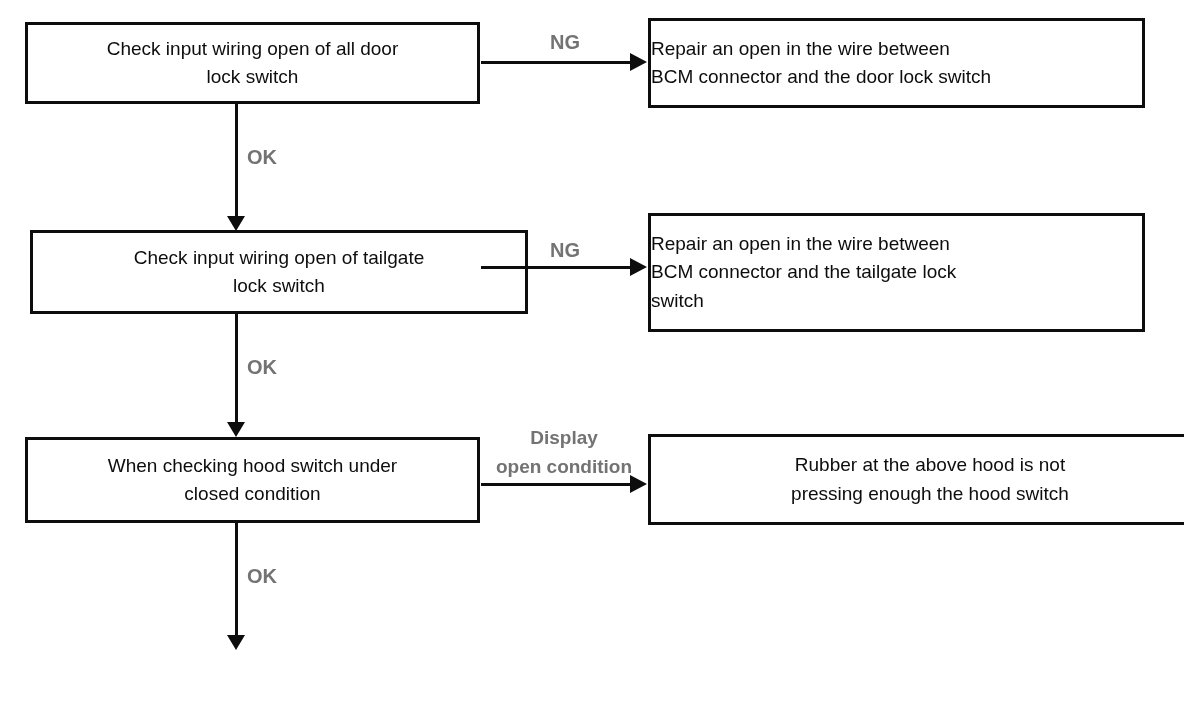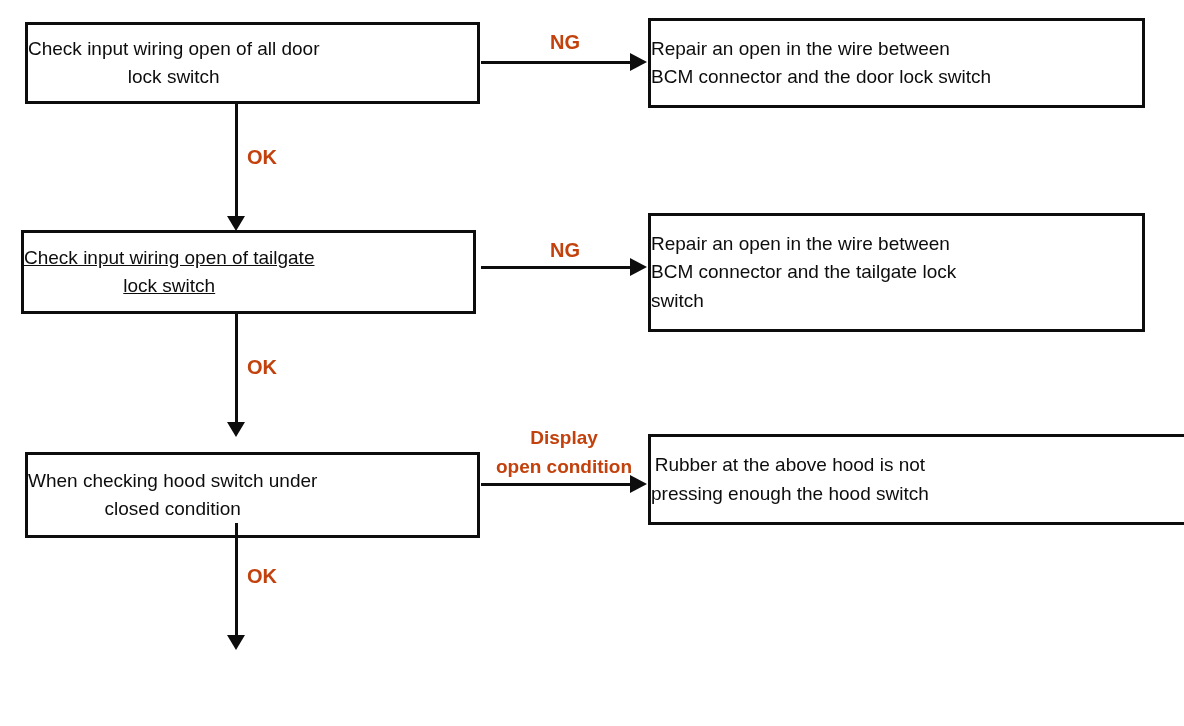--- a/index.html
+++ b/index.html
@@ -15,41 +15,41 @@
     font-family: "Liberation Sans", "DejaVu Sans", sans-serif;
     color: #0d0d0d;
     overflow: hidden;
   }
   .box {
     position: absolute;
     border: 3px solid #0d0d0d;
     background: #ffffff;
     display: flex;
     align-items: center;
-    justify-content: flex-start;
+    justify-content: center;
     box-sizing: border-box;
   }
   .box .txt {
     white-space: pre-line;
     font-size: 19px;
     line-height: 1.5;
     text-align: center;
     color: #0d0d0d;
   }
   .box.left-align {
     justify-content: flex-start;
   }
   .box.left-align .txt {
     text-align: left;
     padding-right: 12px;
   }
   
   #box-s1 { left: 25px;  top: 22px;  width: 455px; height: 82px; }
-  #box-s2 { left: 21px;  top: 230px; width: 455px; height: 84px; text-decoration: underline; }
-  #box-s3 { left: 25px;  top: 437px; width: 455px; height: 86px; margin-top: 15px; }
+  #box-s2 { left: 30px;  top: 230px; width: 498px; height: 84px; }
+  #box-s3 { left: 25px;  top: 437px; width: 455px; height: 86px; }
   #box-s4 { left: 25px;  top: 650px; width: 455px; height: 56px; }
   
   #box-r1 { left: 648px; top: 18px;  width: 497px; height: 90px; }
   #box-r2 { left: 648px; top: 213px; width: 497px; height: 119px; }
   #box-r3 { left: 648px; top: 434px; width: 564px; height: 91px; }
 
   
   .hline {
     position: absolute;
     height: 3px;
@@ -72,21 +72,21 @@
     width: 0; height: 0;
     border-left: 9px solid transparent;
     border-right: 9px solid transparent;
     border-top: 15px solid #0d0d0d;
   }
 
   
   .lbl {
     position: absolute;
     font-weight: bold;
-    color: #c2410c;
+    color: #737373;
     white-space: pre-line;
     text-align: center;
   }
   #lbl-ng1 { left: 480px; top: 31px;  width: 170px; font-size: 20px; }
   #lbl-ng2 { left: 480px; top: 239px; width: 170px; font-size: 20px; }
   #lbl-disp { left: 477px; top: 423px; width: 174px; font-size: 19px; line-height: 1.55; }
   #lbl-ok1 { left: 247px; top: 146px; font-size: 20px; }
   #lbl-ok2 { left: 247px; top: 356px; font-size: 20px; }
   #lbl-ok3 { left: 247px; top: 565px; font-size: 20px; }
 

